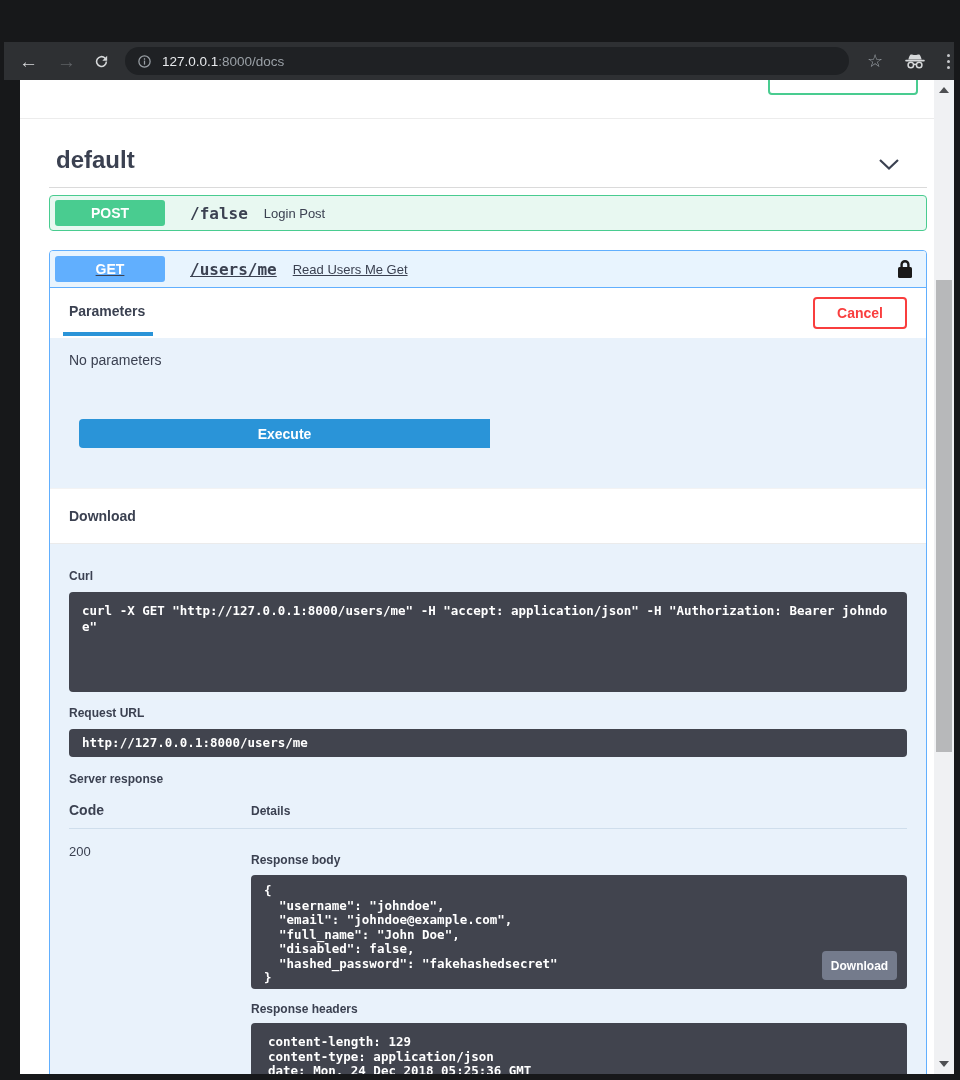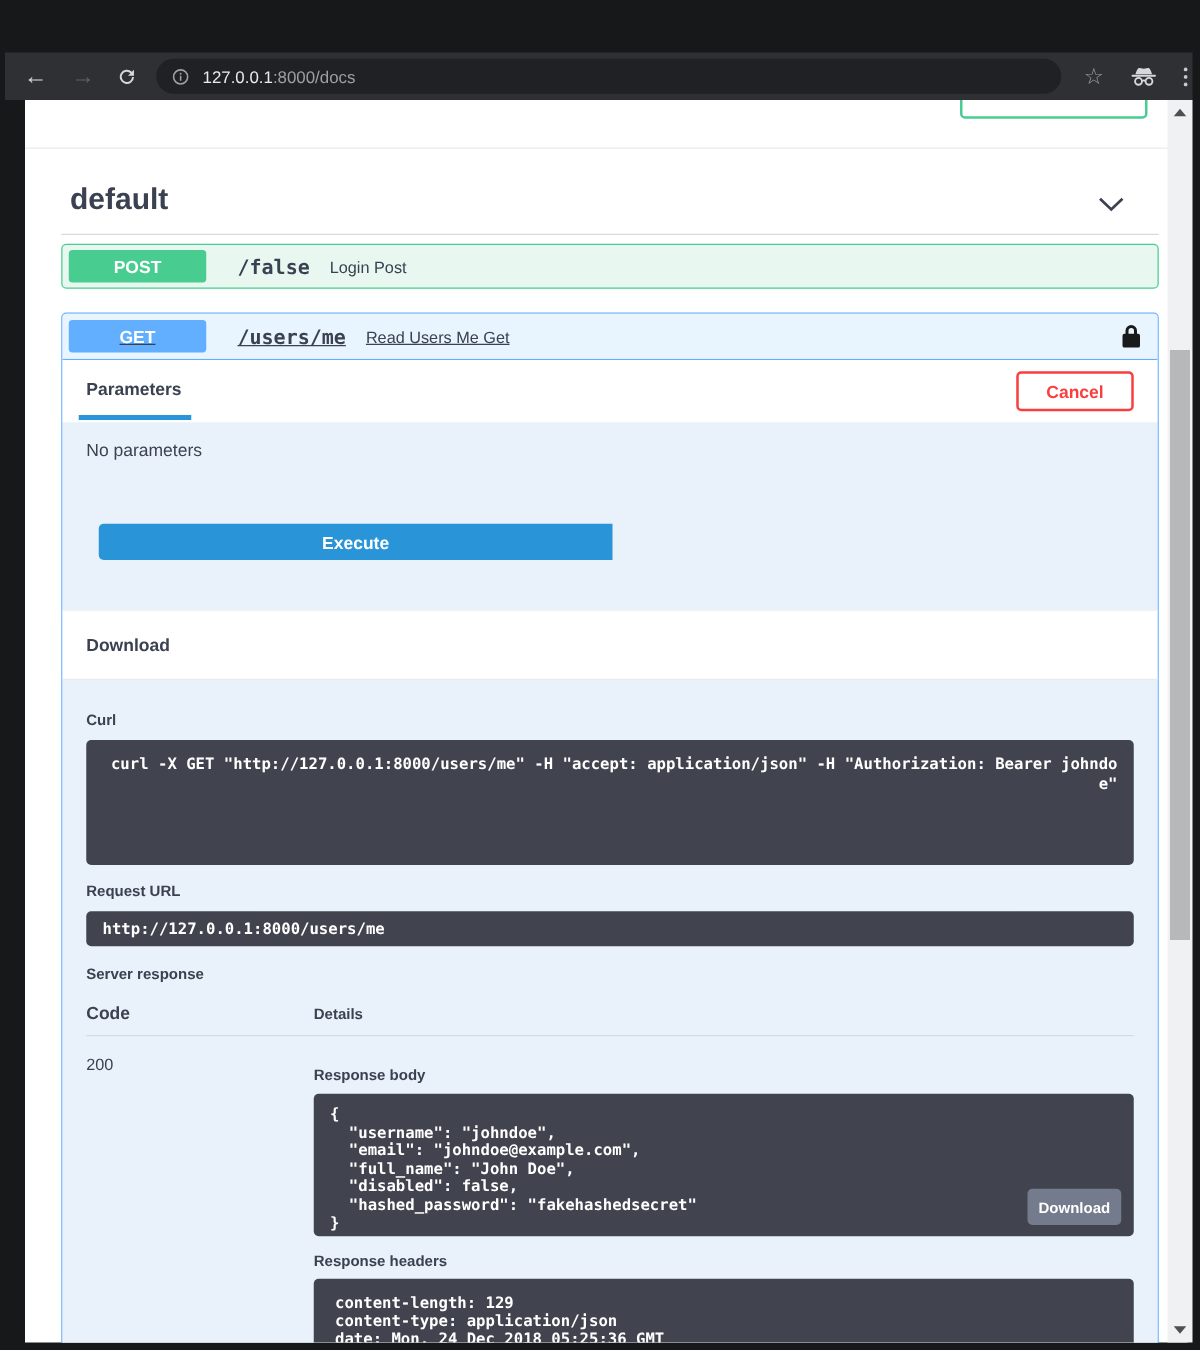--- a/index.html
+++ b/index.html
@@ -65,21 +65,21 @@
 
   .resp-head{height:56px;background:#fff;border-bottom:1px solid #ebebeb;border-top:1px solid #f3f3f3;box-sizing:border-box;display:flex;align-items:center;}
   .resp-head span{margin-left:19px;font-weight:bold;font-size:14px;color:#3b4151;}
   .resp-body{background:#e9f2fb;padding:0 19px 20px 19px;height:640px;}
 
   .lbl{font-weight:bold;font-size:12px;color:#3b4151;}
   .curl-lbl{padding-top:25px;}
   .codeblock{background:#41444e;border-radius:4px;color:#fff;font-family:"DejaVu Sans Mono",monospace;font-weight:bold;font-size:12.5px;}
   .codeblock pre{margin:0;white-space:pre-wrap;word-break:break-all;line-height:14.5px;font-family:inherit;}
   .curl-block{margin-top:9px;height:100px;box-sizing:border-box;padding:11px 13px;}
-  .curl-block pre{line-height:16px;text-align:right;}
+  .curl-block pre{line-height:16px;}
   .requrl-lbl{margin-top:14px;}
   .requrl-block{margin-top:9px;height:28px;box-sizing:border-box;padding:7px 13px;}
   .server-lbl{margin-top:15px;}
   .tbl-head{margin-top:16px;display:grid;grid-template-columns:182px 1fr;align-items:baseline;border-bottom:1px solid #cfdeec;padding-bottom:10px;}
   .code-col{font-size:14px;font-weight:bold;color:#3b4151;}
   .details-col{font-size:12px;font-weight:bold;color:#3b4151;}
   .tbl-row{display:grid;grid-template-columns:182px 1fr;margin-top:14px;}
   .status{font-size:13px;color:#3b4151;padding-top:1px;}
   .rb-lbl{margin-top:10px;}
   .json-block{margin-top:8px;height:114px;box-sizing:border-box;padding:9px 13px;position:relative;}

